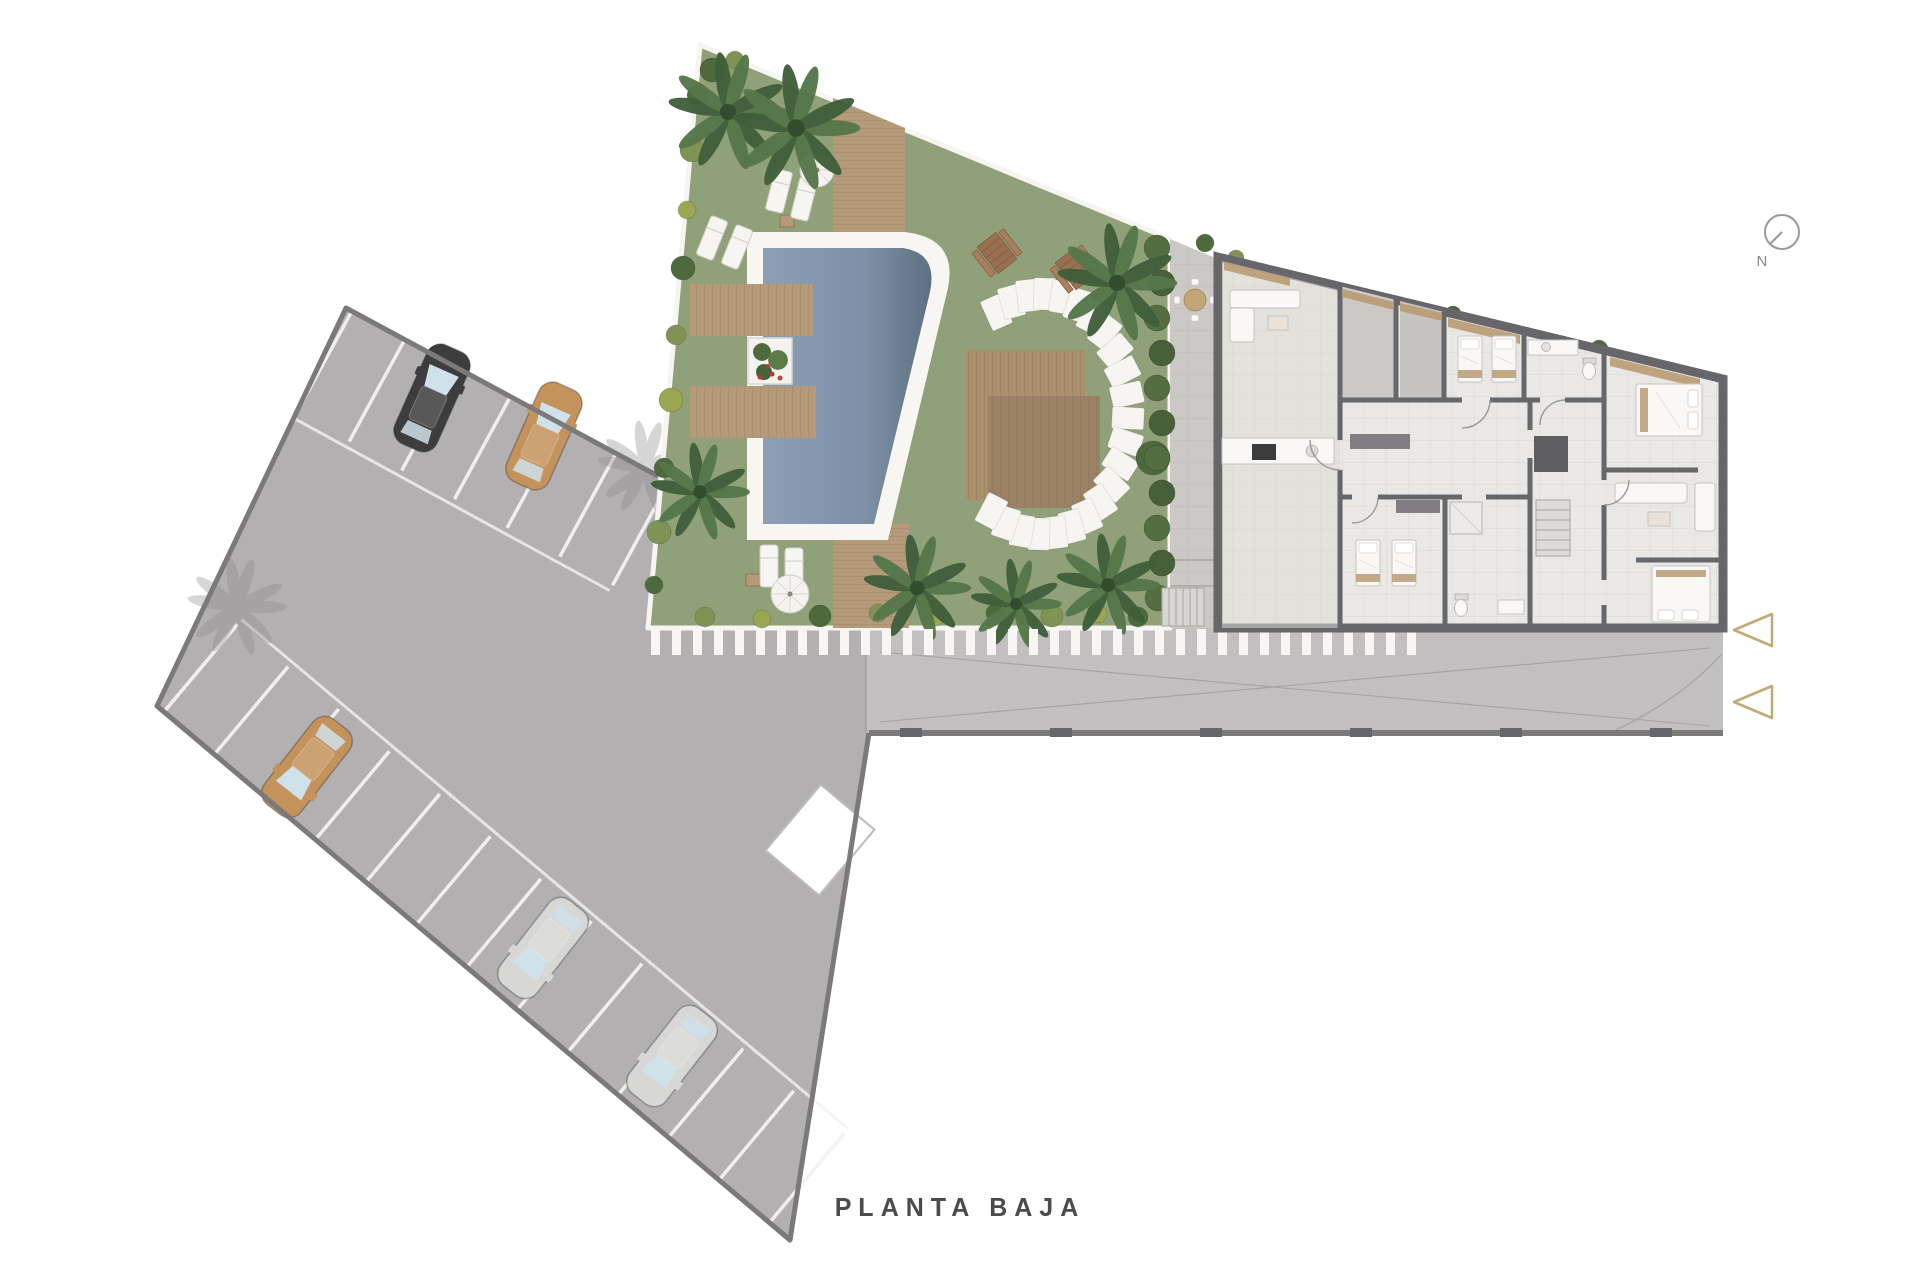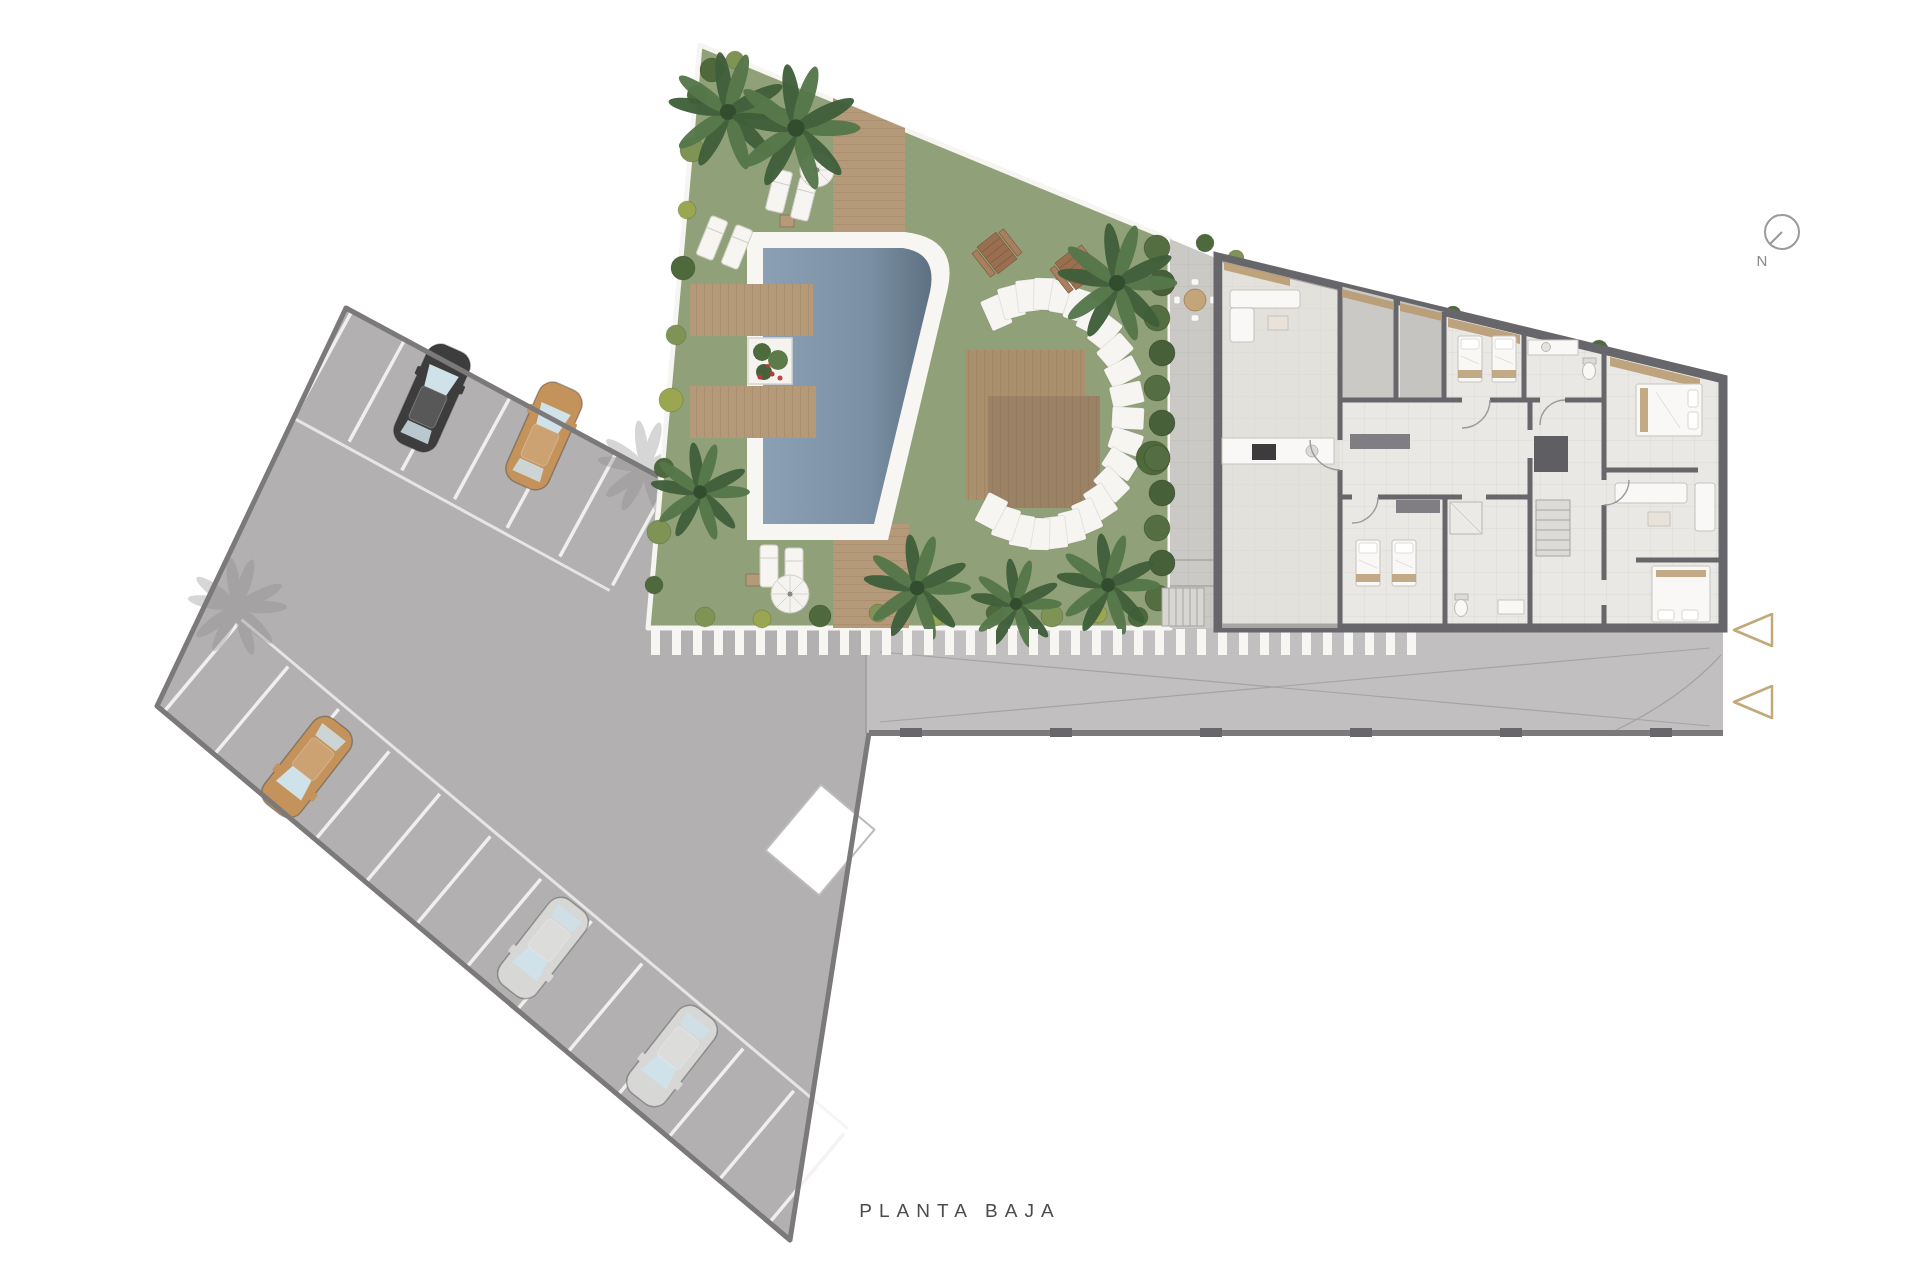--- a/index.html
+++ b/index.html
@@ -1,20 +1,20 @@
 <!DOCTYPE html>
 <html style="--background: #ffffff; --asphalt: #b2b0b1; --asphalt_light: #c3c1c2; --lot_border: #7b797a; --stall_line: #f4f3f1; --grass: #90a078; --grass_edge: #f6f5f2; --wood: #b49a79; --wood_dark: #9c8265; --pool_rim: #f7f6f3; --pool_water: #8a9fb3; --pool_water_deep: #5e7183; --building_floor: #e9e8e5; --terrace_floor: #cbc9c5; --wall: #67666b; --hedge_dark: #47603a; --hedge_light: #556e41; --palm_light: #55774a; --palm_dark: #3f5f3a; --palm_center: #2f4a2c; --bush_dark: #4e6a3d; --bush_light: #7f9454; --bush_yellow: #9aa750; --shadow_gray: #8d8b8c; --furniture: #f9f8f6; --furniture_stroke: #c6c4c0; --accent_tan: #b99c72; --bench_wood: #9a6f50; --glass: #cfe1e9; --arrow: #c3a878; --compass_stroke: #9a9a9a; --text: #4c4c4c; --stripe: #f7f6f3;"><head>
 <meta charset="utf-8">
 <style>
   html,body{margin:0;padding:0;background:#fff;}
   .stage{position:relative;width:1920px;height:1280px;background:var(--background,#fff);
          font-family:"Liberation Sans", sans-serif;overflow:hidden;}
   .stage svg{position:absolute;left:0;top:0;}
   .plan-title{position:absolute;left:50%;bottom:58px;transform:translateX(-50%);
-    font-size:19px;font-weight:400;letter-spacing:7px;color:var(--text,#4c4c4c);white-space:nowrap;}
+    font-size:25px;font-weight:700;letter-spacing:7px;color:var(--text,#4c4c4c);white-space:nowrap;}
   text{font-family:"Liberation Sans", sans-serif;}
 </style>
 </head>
 <body>
 
 <div class="stage">
 <svg width="1920" height="1280" viewBox="0 0 1920 1280">
   <defs>
     <linearGradient id="waterG" x1="0" y1="0" x2="1" y2="0">
       <stop offset="0" stop-color="#8ba0b4"></stop>

